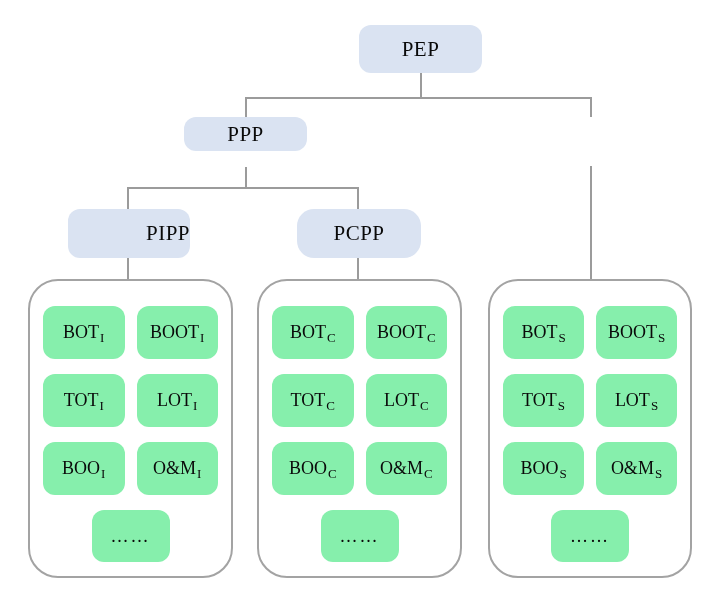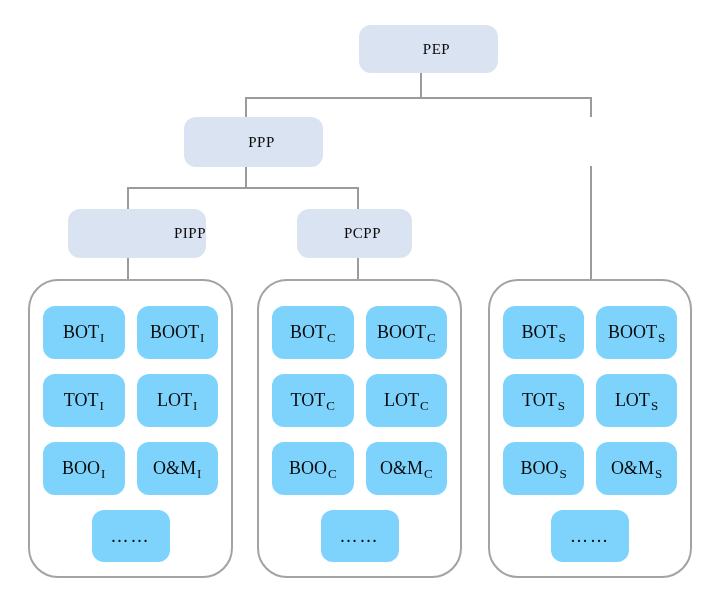--- a/index.html
+++ b/index.html
@@ -22,30 +22,29 @@
     width: 723px;
     height: 604px;
   }
   .node {
     position: absolute;
     background: #dae3f2;
     border-radius: 12px;
     display: flex;
     align-items: center;
     justify-content: center;
-    font-size: 15px;
+    font-size: 21px;
     color: #0a0a0a;
     letter-spacing: 0.5px;
-    padding-left: 16px;
   }
   #node-pep  { left: 359px; top: 25px;  width: 123px; height: 48px; }
-  #node-ppp  { left: 184px; top: 117px; width: 123px; height: 50px; align-items: center; }
+  #node-ppp  { left: 184px; top: 117px; width: 123px; height: 34px; align-items: center; }
   #node-psp  { left: 529px; top: 116px; width: 124px; height: 50px; }
   #node-pipp { left: 68px;  top: 209px; width: 122px; height: 49px; justify-content: flex-end; }
-  #node-pcpp { left: 297px; top: 209px; width: 99px; height: 49px; }
+  #node-pcpp { left: 297px; top: 209px; width: 124px; height: 49px; border-radius: 17px; }
   .group {
     position: absolute;
     top: 279px;
     width: 205px;
     height: 299px;
     box-sizing: border-box;
     background: #ffffff;
     border: 2px solid #a3a3a3;
     border-radius: 30px;
     display: grid;
@@ -53,21 +52,21 @@
     column-gap: 12px;
     row-gap: 15px;
     align-content: start;
     padding: 25px 13px 0 13px;
   }
   #group-pipp { left: 28px; }
   #group-pcpp { left: 257px; }
   #group-psp  { left: 488px; width: 204px; }
   .cell {
     height: 53px;
-    background: #7dd3fc;
+    background: #86efac;
     border-radius: 12px;
     display: flex;
     align-items: center;
     justify-content: center;
     font-size: 18px;
     color: #0a0a0a;
   }
   .cell .sub {
     font-size: 13px;
     position: relative;

